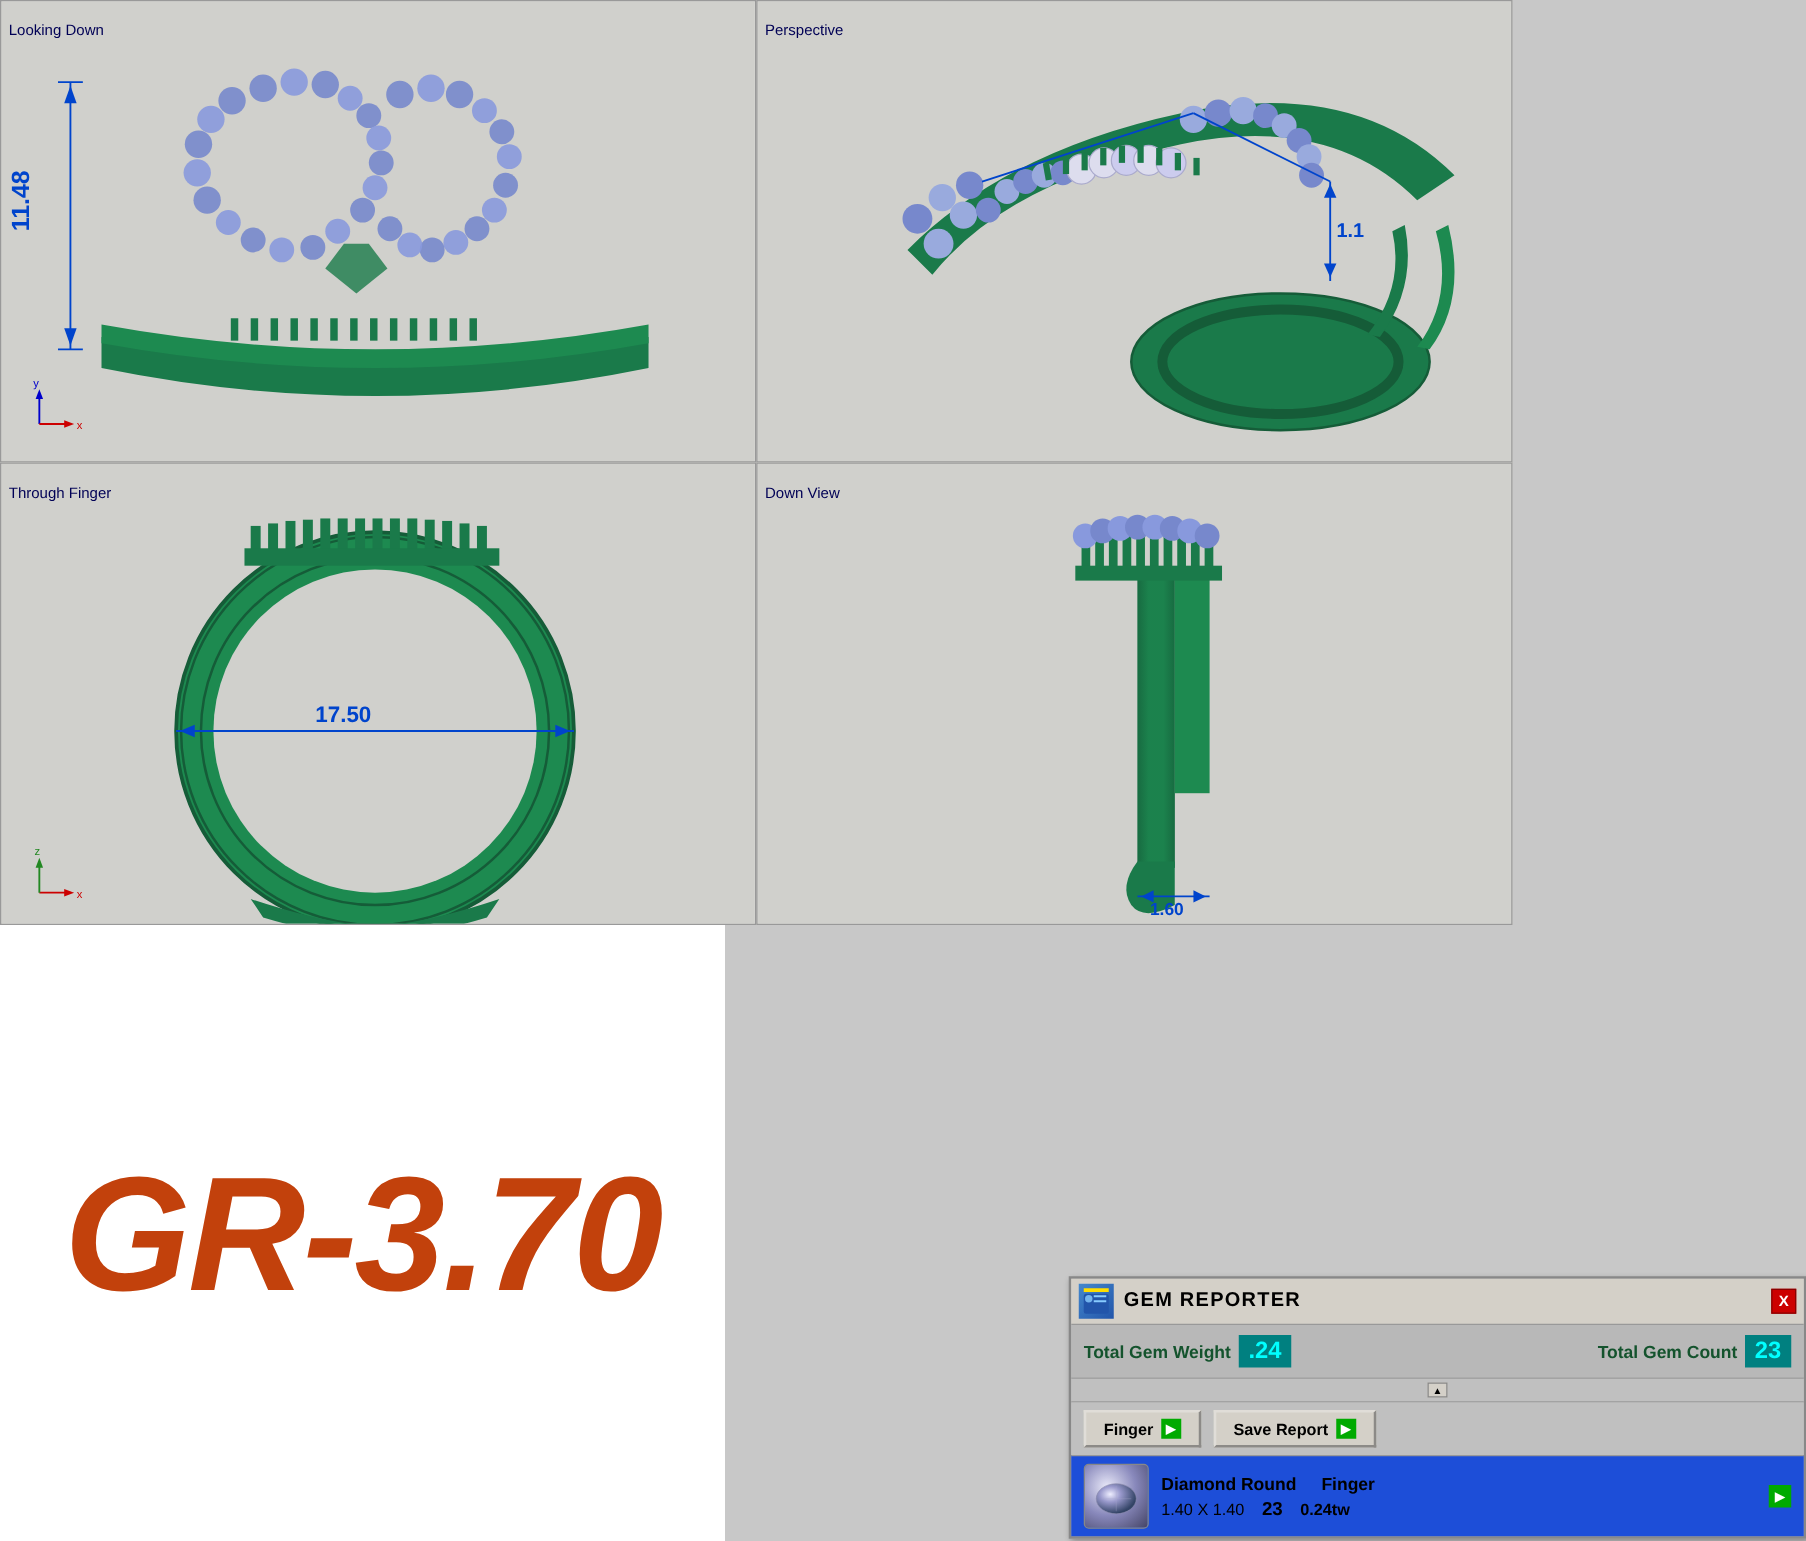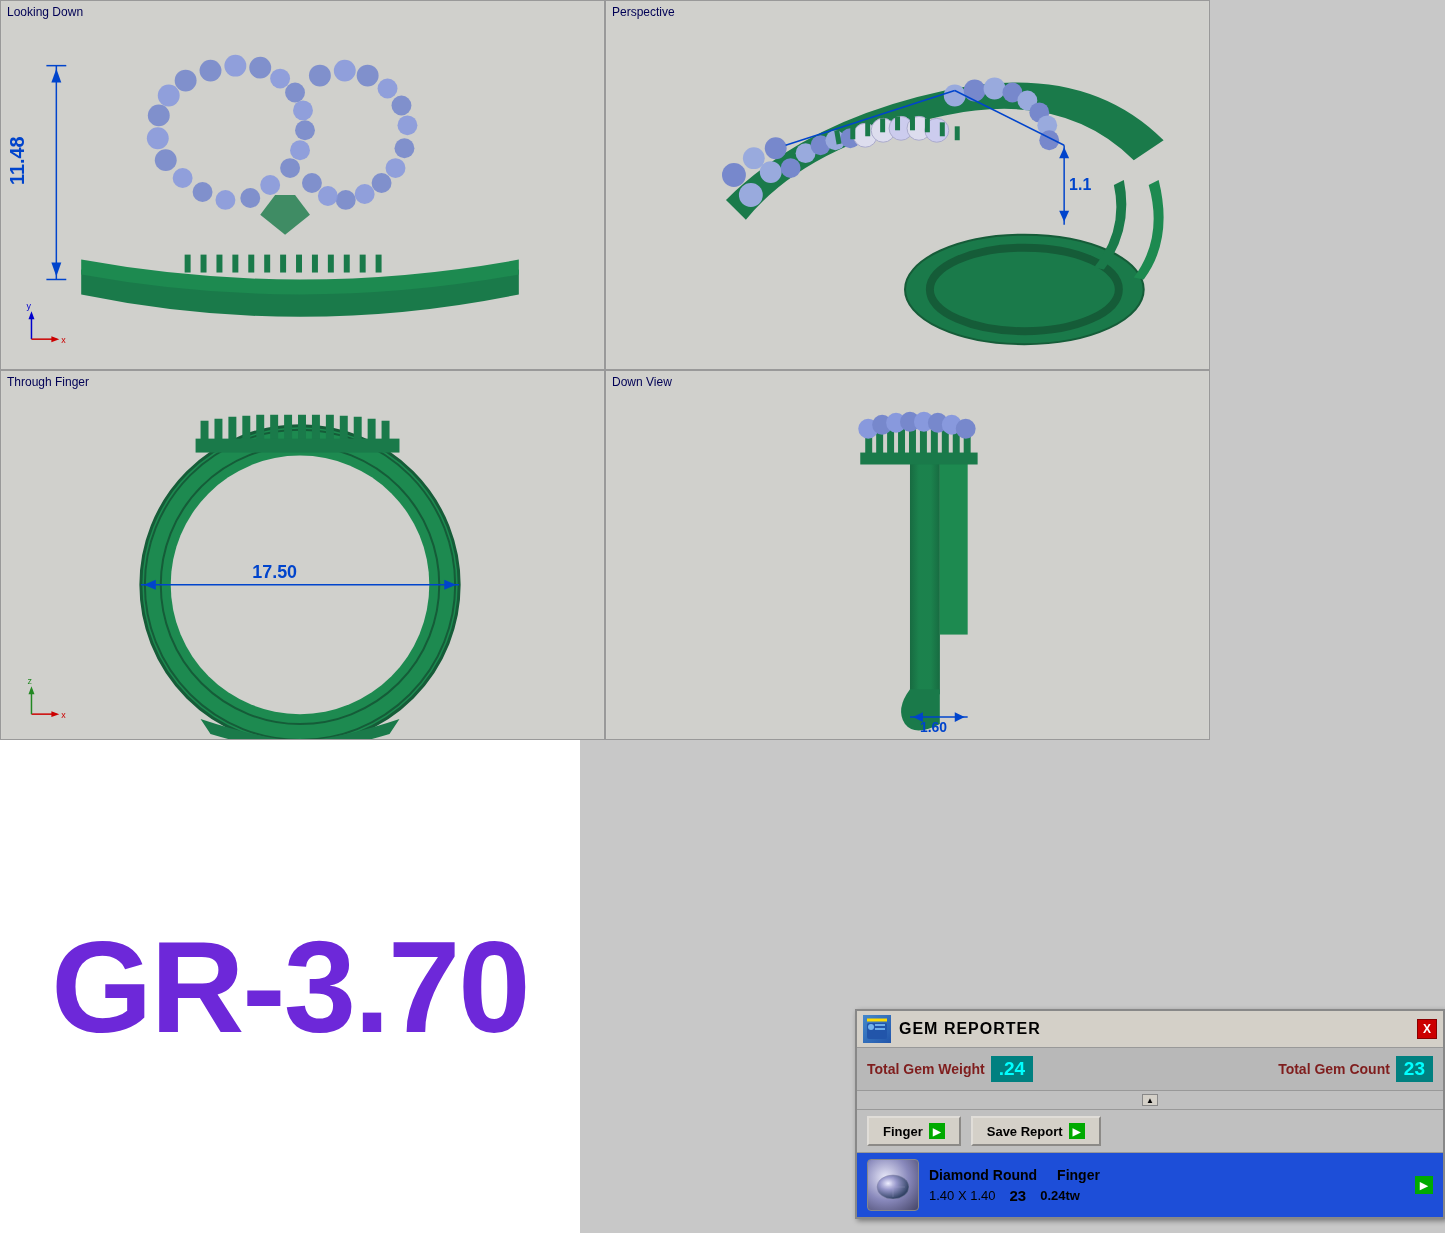--- a/index.html
+++ b/index.html
@@ -26,21 +26,21 @@
 
     .viewport {
       background: #e8e8e8;
       border: 1px solid #999;
       position: relative;
       overflow: hidden;
     }
 
     .viewport-label {
       position: absolute;
-      top: 4px;
+      top: 16px;
       left: 6px;
       font-size: 12px;
       color: #005;
       z-index: 10;
       font-weight: normal;
     }
 
     
     .vp-top-left { background: #d4d4d0; }
     .vp-top-right { background: #d4d4d0; }
@@ -56,22 +56,23 @@
       height: 493px;
       background: white;
       display: flex;
       align-items: center;
       justify-content: center;
     }
 
     .gr-text {
       font-size: 130px;
       font-weight: bold;
-      color: #6d28d9;
+      color: #c2410c;
       letter-spacing: -2px;
+      font-style: italic;
     }
 
     
     .gem-reporter {
       position: absolute;
       bottom: 0;
       right: 0;
       width: 580px;
       background: #c0c0c0;
       border: 2px solid #888;
@@ -128,21 +129,21 @@
       background: #b8b8b8;
       padding: 8px 10px;
       display: flex;
       align-items: center;
       gap: 6px;
     }
 
     .stat-label {
       font-size: 14px;
       font-weight: bold;
-      color: #7f1d1d;
+      color: #14532d;
     }
 
     .stat-value {
       background: #008080;
       color: #00ffff;
       padding: 2px 8px;
       font-size: 19px;
       font-weight: bold;
       min-width: 36px;
       text-align: center;
@@ -537,21 +538,21 @@
         <text x="-653" y="311" font-size="9" fill="#228822">z</text>
       </g>
     </svg>
   </div>
 </div>
 
 <div class="bottom-left-text" style="position:absolute; bottom:0; left:0; width:580px; height:493px; background:white; display:flex; align-items:center; justify-content:center;">
   <span class="gr-text">GR-3.70</span>
 </div>
 
-<div class="gem-reporter" style="position:absolute; bottom:14px; right:0; width:590px;">
+<div class="gem-reporter" style="position:absolute; bottom:2px; right:0; width:590px;">
 
   <div class="gem-reporter-titlebar">
     <div class="gem-reporter-title-left">
       <div class="gem-reporter-icon">
         <svg width="24" height="24" viewBox="0 0 24 24">
           <rect x="2" y="6" width="20" height="16" fill="#2255aa" rx="2"></rect>
           <circle cx="6" cy="10" r="3" fill="#88ccff" opacity="0.8"></circle>
           <line x1="10" y1="8" x2="20" y2="8" stroke="#88ccff" stroke-width="1.5"></line>
           <line x1="10" y1="12" x2="20" y2="12" stroke="#88ccff" stroke-width="1.5"></line>
           <line x1="2" y1="3" x2="22" y2="3" stroke="#ffdd00" stroke-width="3"></line>

